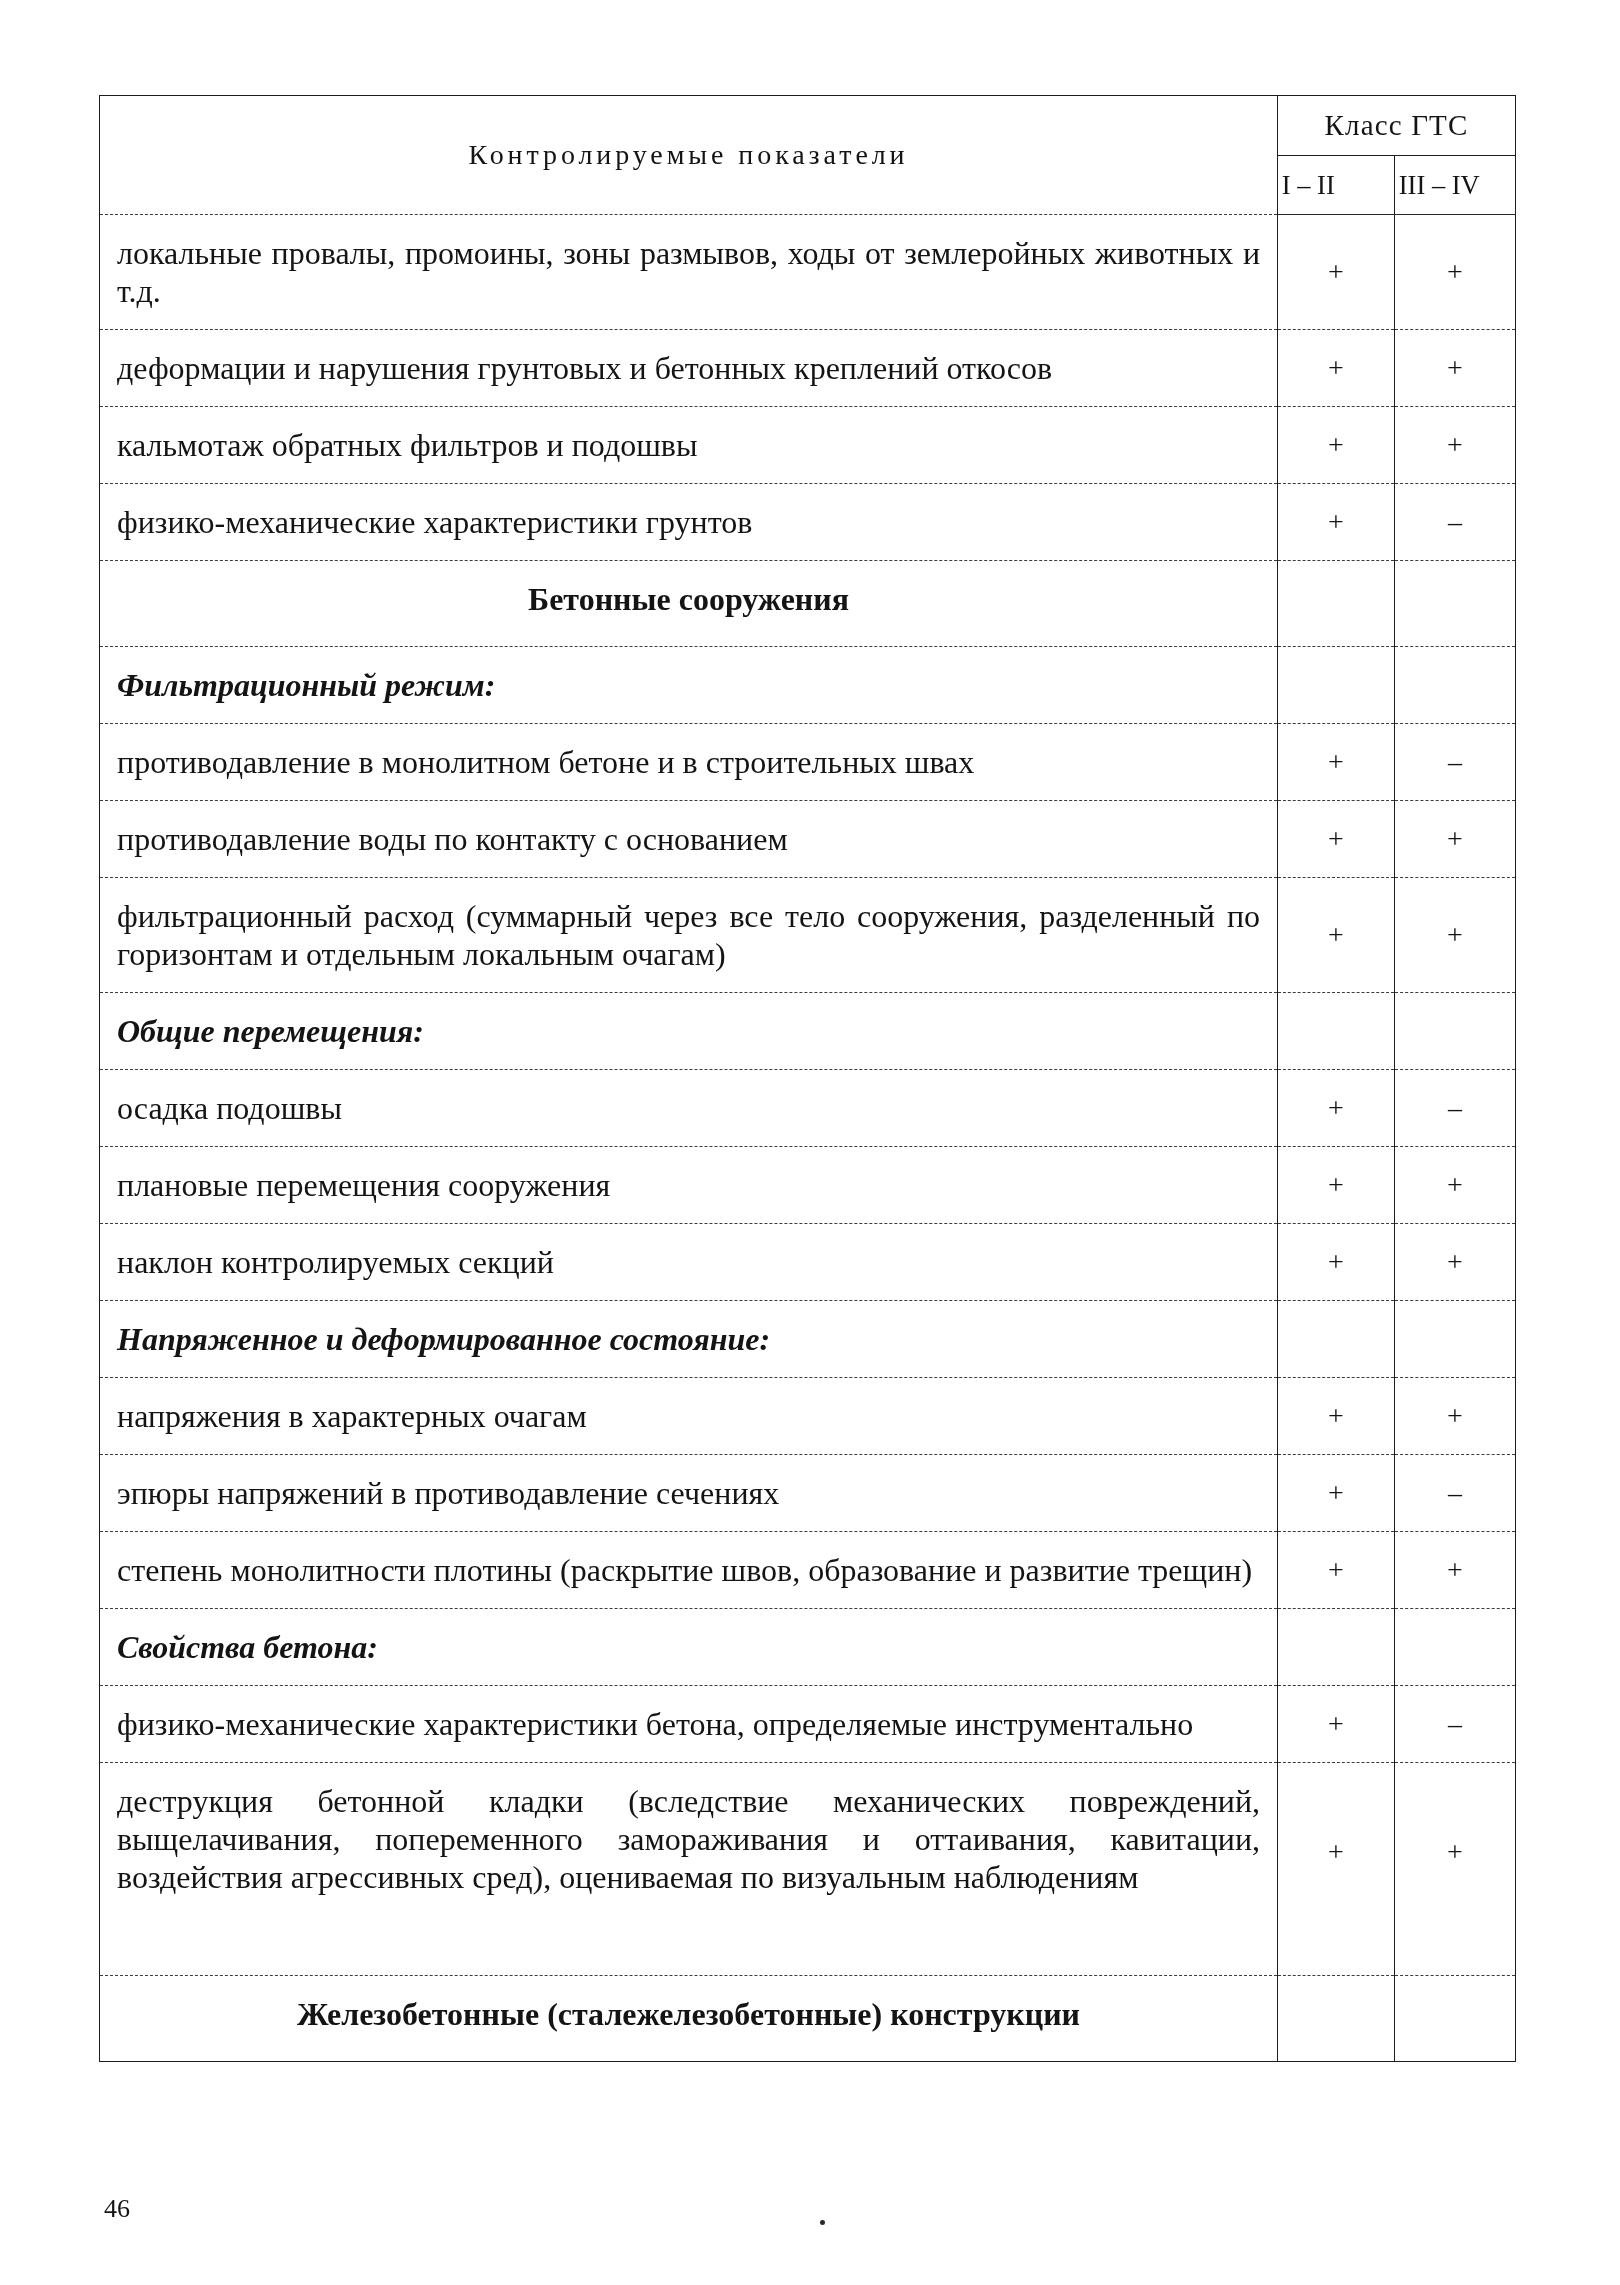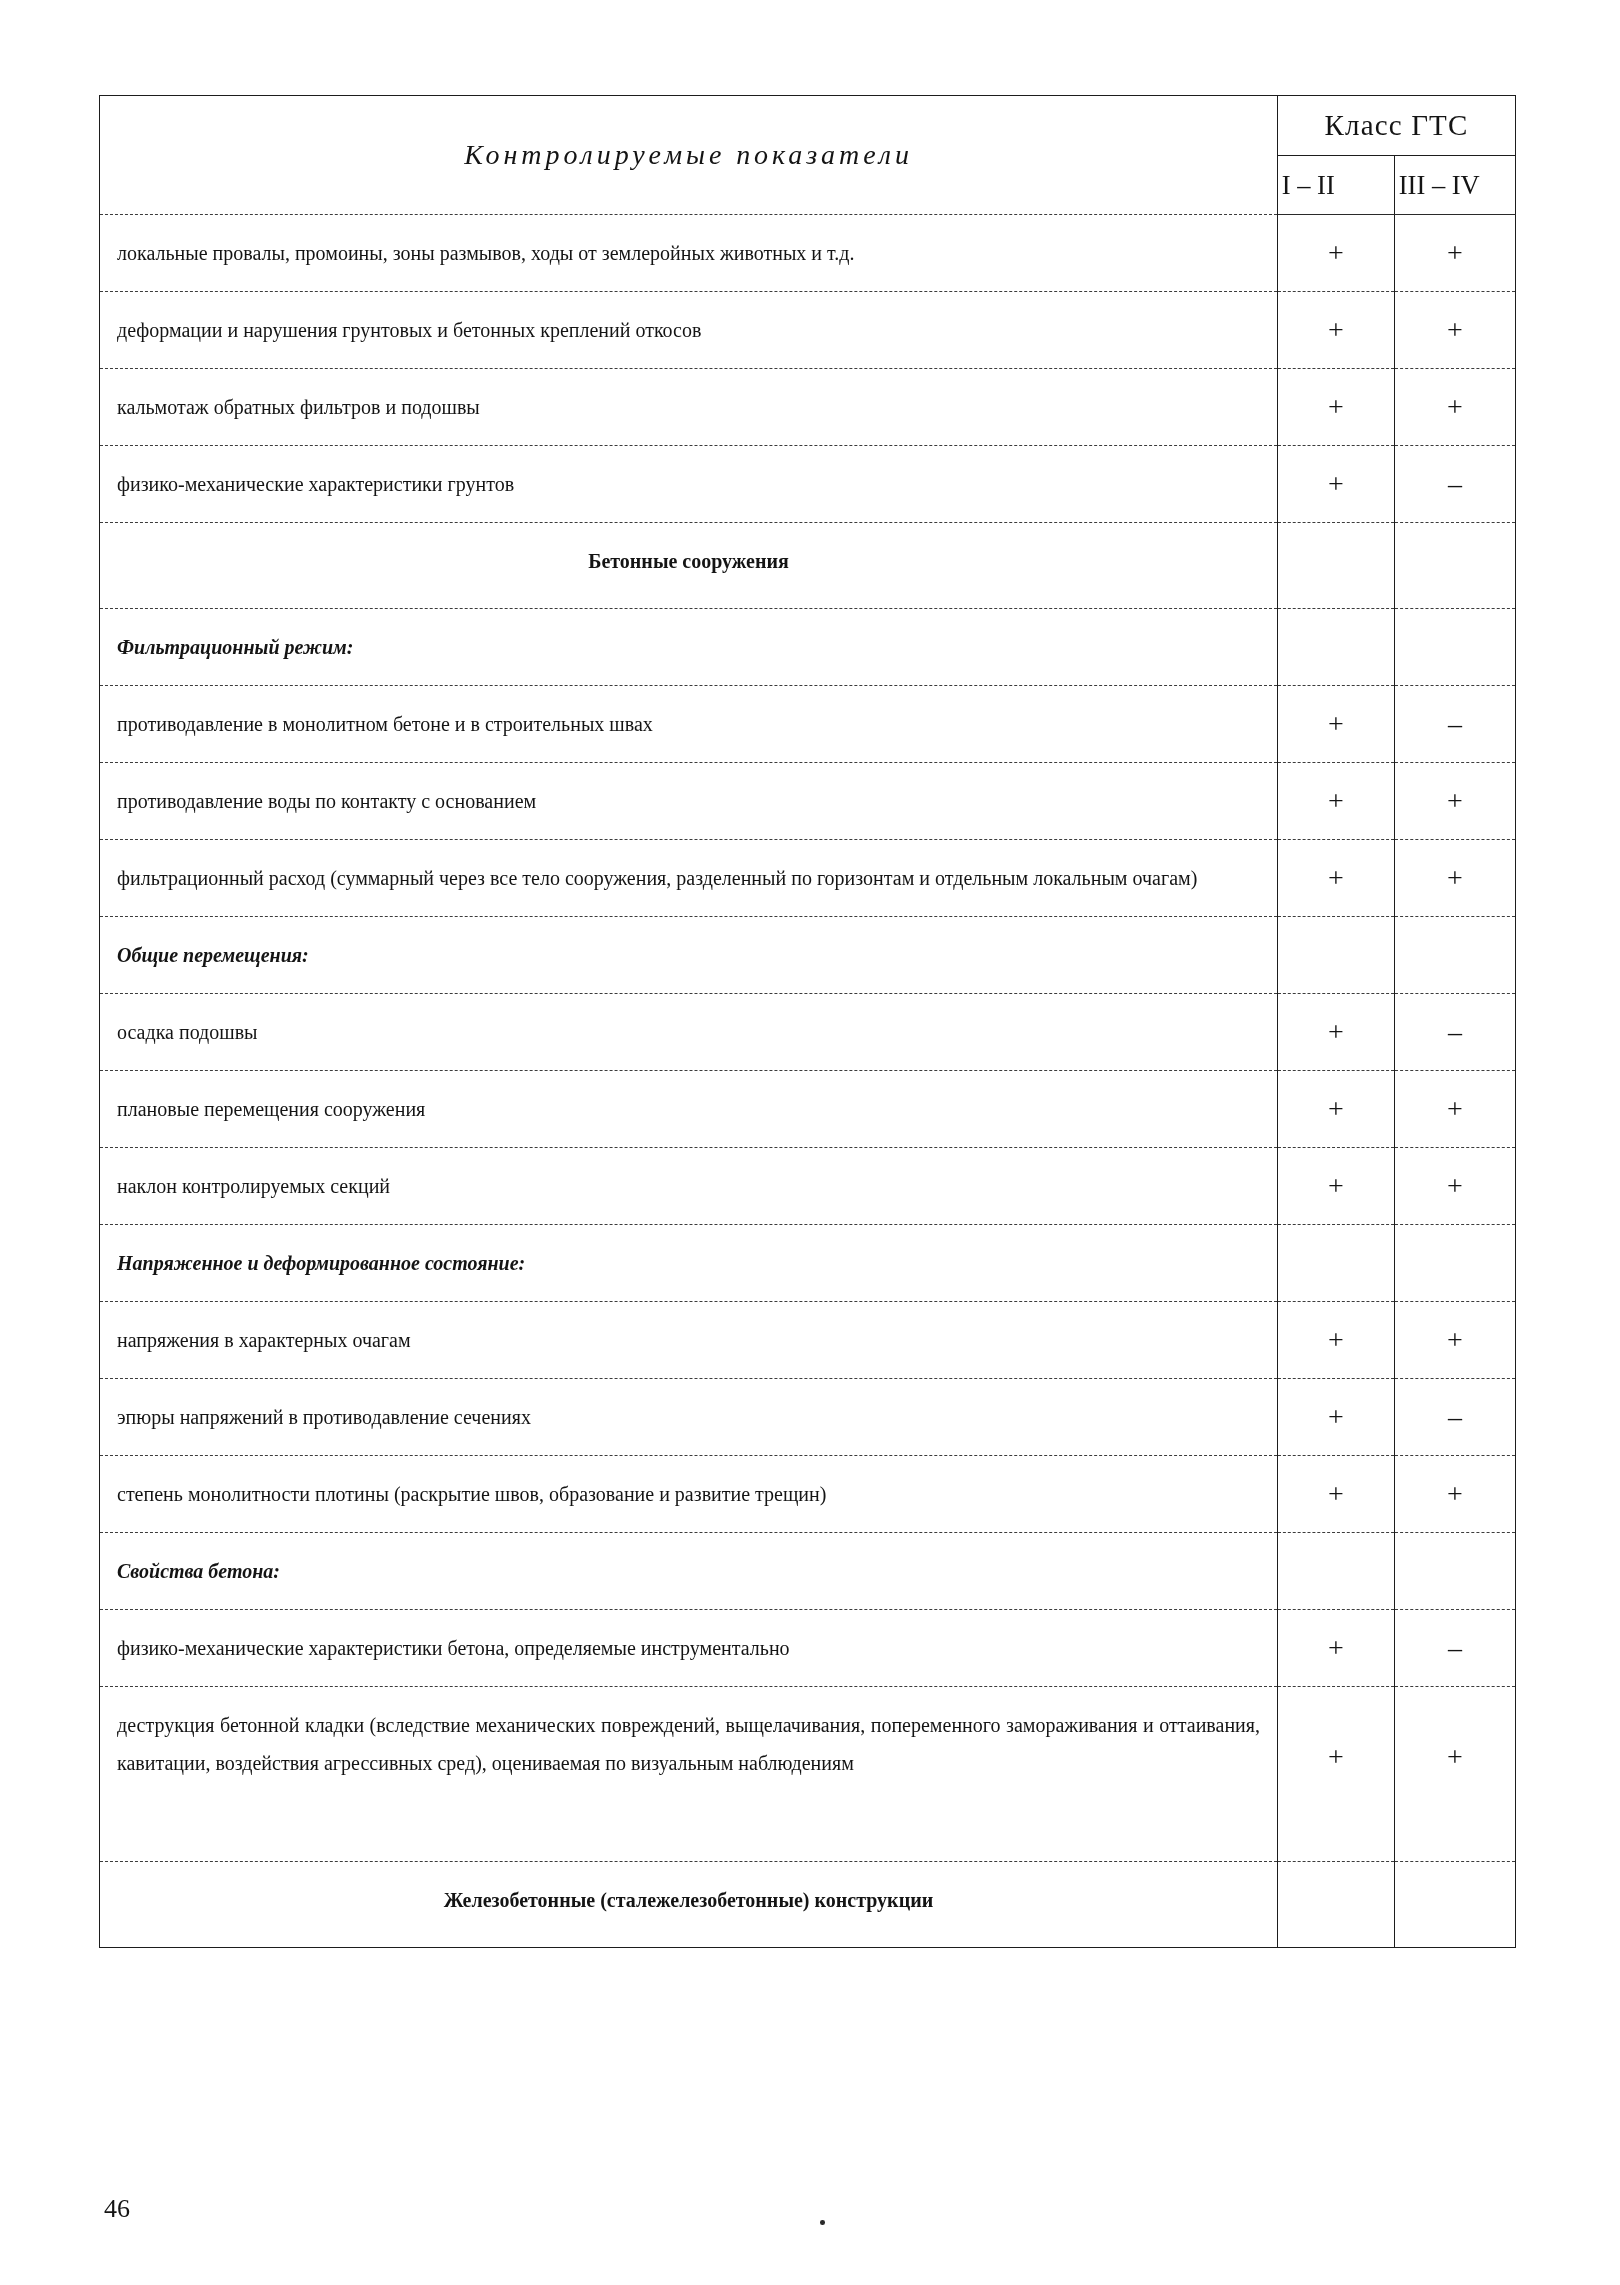--- a/index.html
+++ b/index.html
@@ -34,38 +34,37 @@
     border-bottom: 0.9px dashed #3c3c3c;
     font-weight: normal;
     vertical-align: middle;
   }
   
   th.main-head {
     text-align: center;
     font-size: 28px;
     letter-spacing: 0.14em;
     padding: 9.5px 19px;
-    font-style: italic;
   }
   th.class-head {
     text-align: center;
     font-size: 29px;
     letter-spacing: 0.04em;
     padding: 13.2px 5.7px;
     border-bottom: 0.9px solid #1d1d1d;
   }
   th.sub-head {
     text-align: left;
     font-size: 26.5px;
     padding: 13.2px 3.8px;
     border-bottom: 0.9px solid #2a2a2a;
   }
   
   td.text {
-    font-size: 20px;
+    font-size: 32px;
     line-height: 38px;
     padding: 19px 17px 19px 17px;
     text-align: justify;
     text-align-last: left;
   }
   td.text.section {
     text-align: center;
     text-align-last: center;
     font-weight: bold;
     padding-bottom: 28px;

